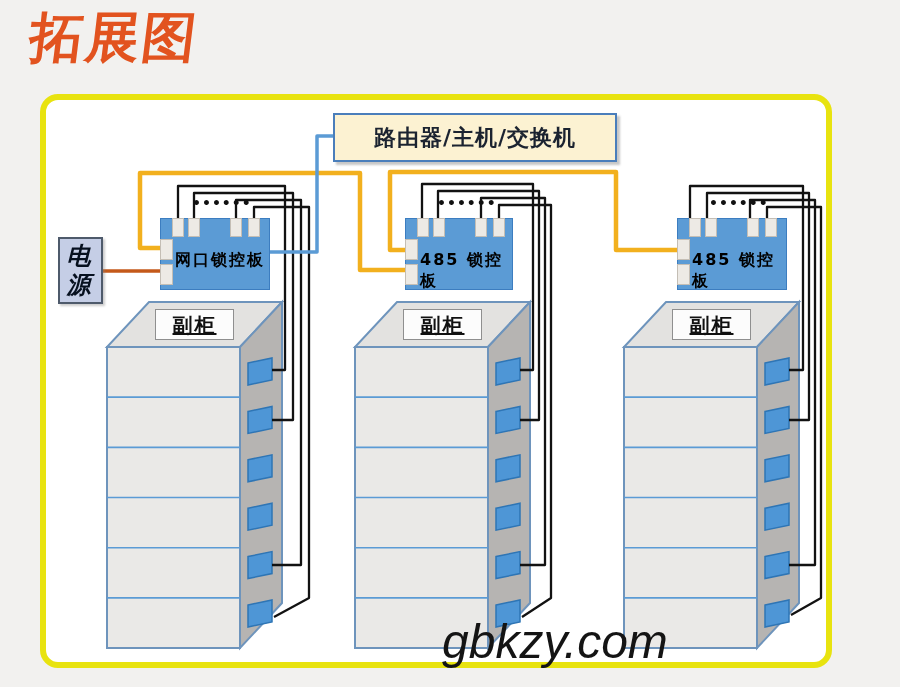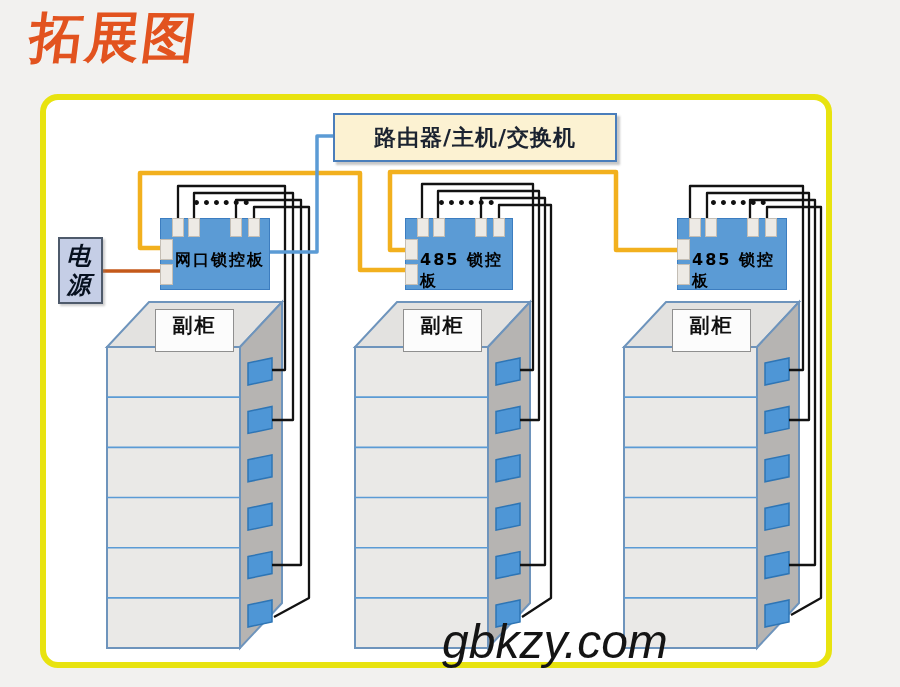--- a/index.html
+++ b/index.html
@@ -58,24 +58,25 @@
   }
   .lport{
     position:absolute;left:-1px;width:13px;height:21px;
     background:#edeae5;border:1px solid #c4beb5;box-sizing:border-box;
   }
   .dots{
     position:absolute;top:195px;width:44px;text-align:center;
     font-size:14px;font-weight:bold;color:#111;letter-spacing:1px;z-index:3;
   }
   .cab-label{
-    position:absolute;top:309px;width:79px;height:43px;line-height:31px;
+    position:absolute;top:309px;width:79px;height:31px;line-height:31px;
     background:#fcfcfc;border:1px solid #8f8f8f;box-sizing:border-box;
     text-align:center;font-size:20px;font-weight:bold;color:#101010;z-index:3;
     letter-spacing:2px;
+    text-decoration:underline;
   }
   .watermark{
     position:absolute;left:442px;top:614px;width:330px;
     font-family:"Liberation Sans", sans-serif;
     font-size:48px;color:#141414;z-index:5;font-style:italic;
   }
 </style>
 </head>
 <body>
 

